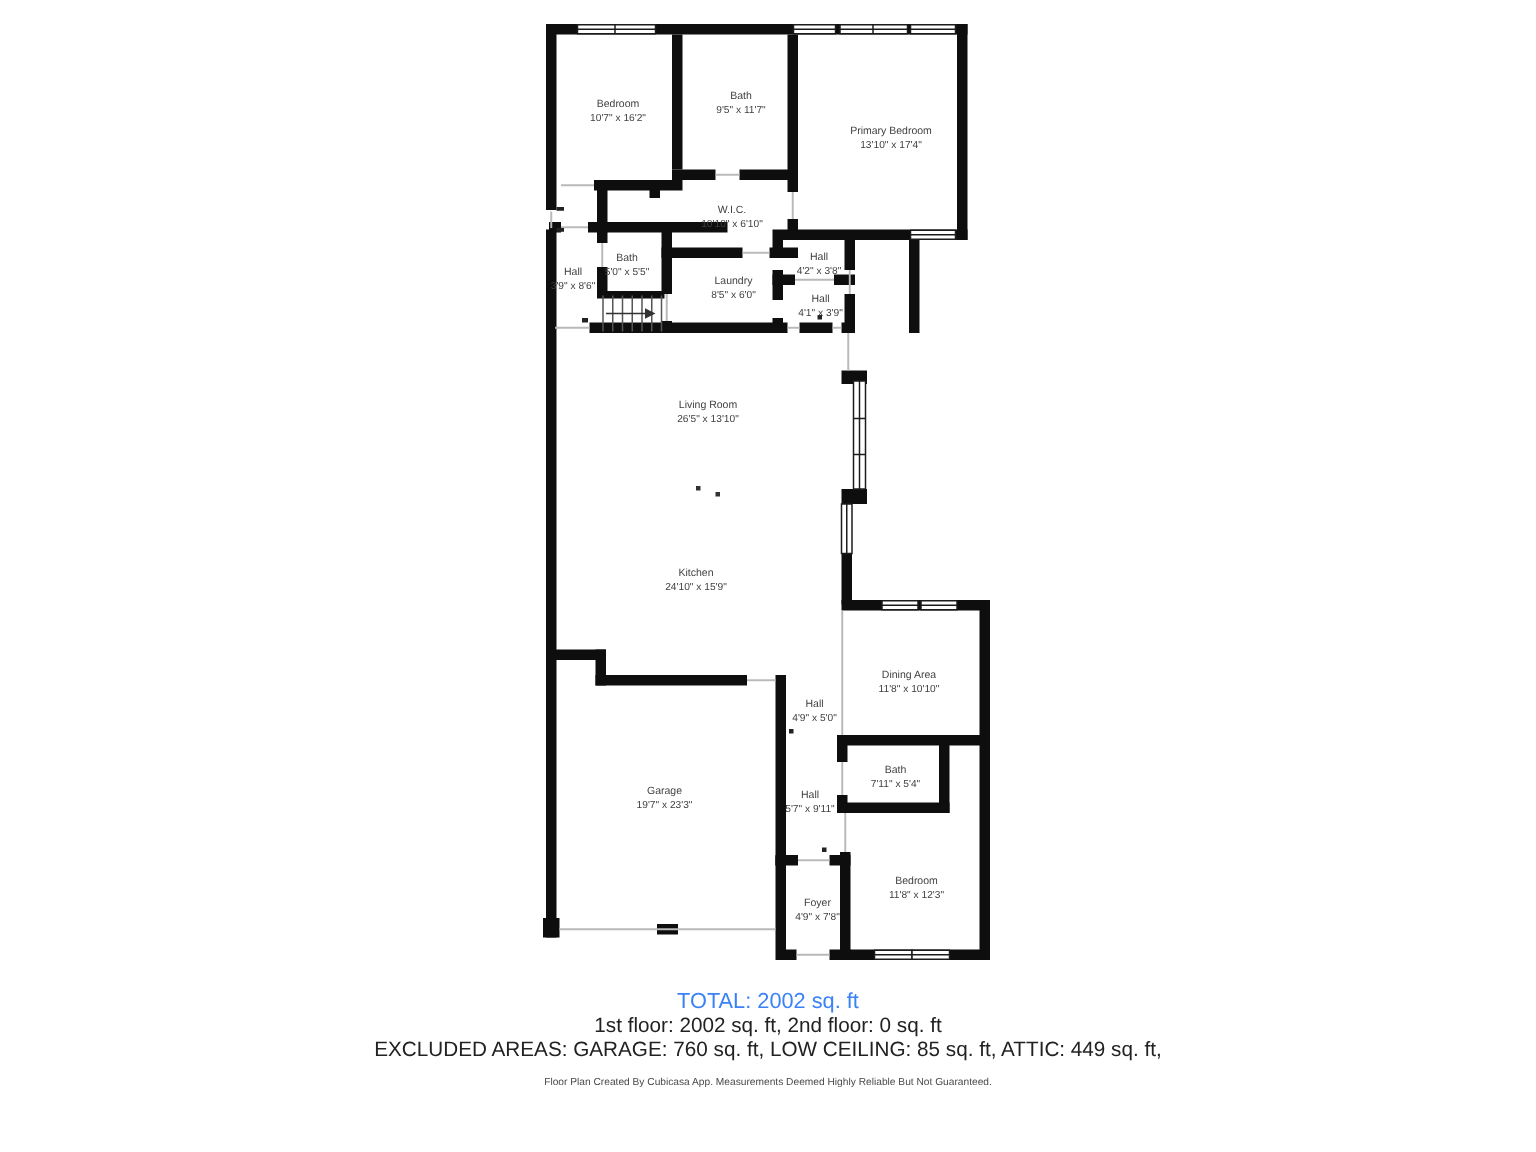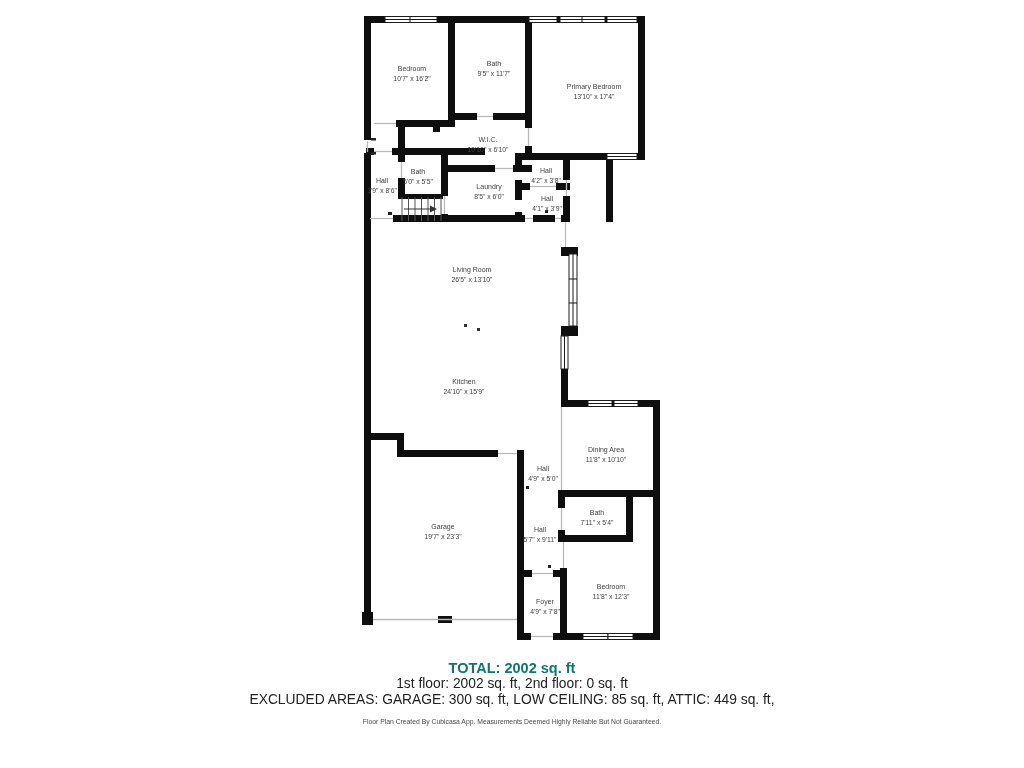--- a/index.html
+++ b/index.html
@@ -8,21 +8,21 @@
     width:1024px;height:768px;
     background:#ffffff;
     font-family:"Liberation Sans", "DejaVu Sans", sans-serif;
     overflow:hidden;
   }
   svg{position:absolute;left:0;top:0;}
   .summary{
     position:absolute;left:0;top:660px;width:1024px;
     text-align:center;color:#1f1f1f;
   }
-  .summary .total{font-size:14.5px;font-weight:bold;line-height:16px;color:#0f766e;}
+  .summary .total{font-size:14.5px;font-weight:normal;line-height:16px;color:#3b82f6;}
   .summary .line{font-size:13.8px;line-height:15.5px;color:#222222;}
   .summary .disclaimer{font-size:6.8px;line-height:9px;margin-top:10px;color:#4a4a4a;}
   text{fill:#3f3f3f;}
   .room-name{font-size:7px;}
   .room-dims{font-size:6.8px;}
 </style>
 </head>
 <body>
 
 <div class="canvas">
@@ -202,17 +202,17 @@
         <text x="540" y="532" text-anchor="middle"><tspan x="540" class="room-name">Hall</tspan><tspan x="540" dy="9.5" class="room-dims">5'7" x 9'11"</tspan></text>
         <text x="597" y="515" text-anchor="middle"><tspan x="597" class="room-name">Bath</tspan><tspan x="597" dy="9.5" class="room-dims">7'11" x 5'4"</tspan></text>
         <text x="611" y="589" text-anchor="middle"><tspan x="611" class="room-name">Bedroom</tspan><tspan x="611" dy="9.5" class="room-dims">11'8" x 12'3"</tspan></text>
         <text x="545" y="604" text-anchor="middle"><tspan x="545" class="room-name">Foyer</tspan><tspan x="545" dy="9.5" class="room-dims">4'9" x 7'8"</tspan></text>
       </g>
   </svg>
 
   <div class="summary">
     <div class="total">TOTAL: 2002 sq. ft</div>
     <div class="line">1st floor: 2002 sq. ft, 2nd floor: 0 sq. ft</div>
-    <div class="line">EXCLUDED AREAS: GARAGE: 300 sq. ft, LOW CEILING: 85 sq. ft, ATTIC: 449 sq. ft,</div>
+    <div class="line">EXCLUDED AREAS: GARAGE: 760 sq. ft, LOW CEILING: 85 sq. ft, ATTIC: 449 sq. ft,</div>
     <div class="disclaimer">Floor Plan Created By Cubicasa App. Measurements Deemed Highly Reliable But Not Guaranteed.</div>
   </div>
 
 </div>
 
 </body></html>

